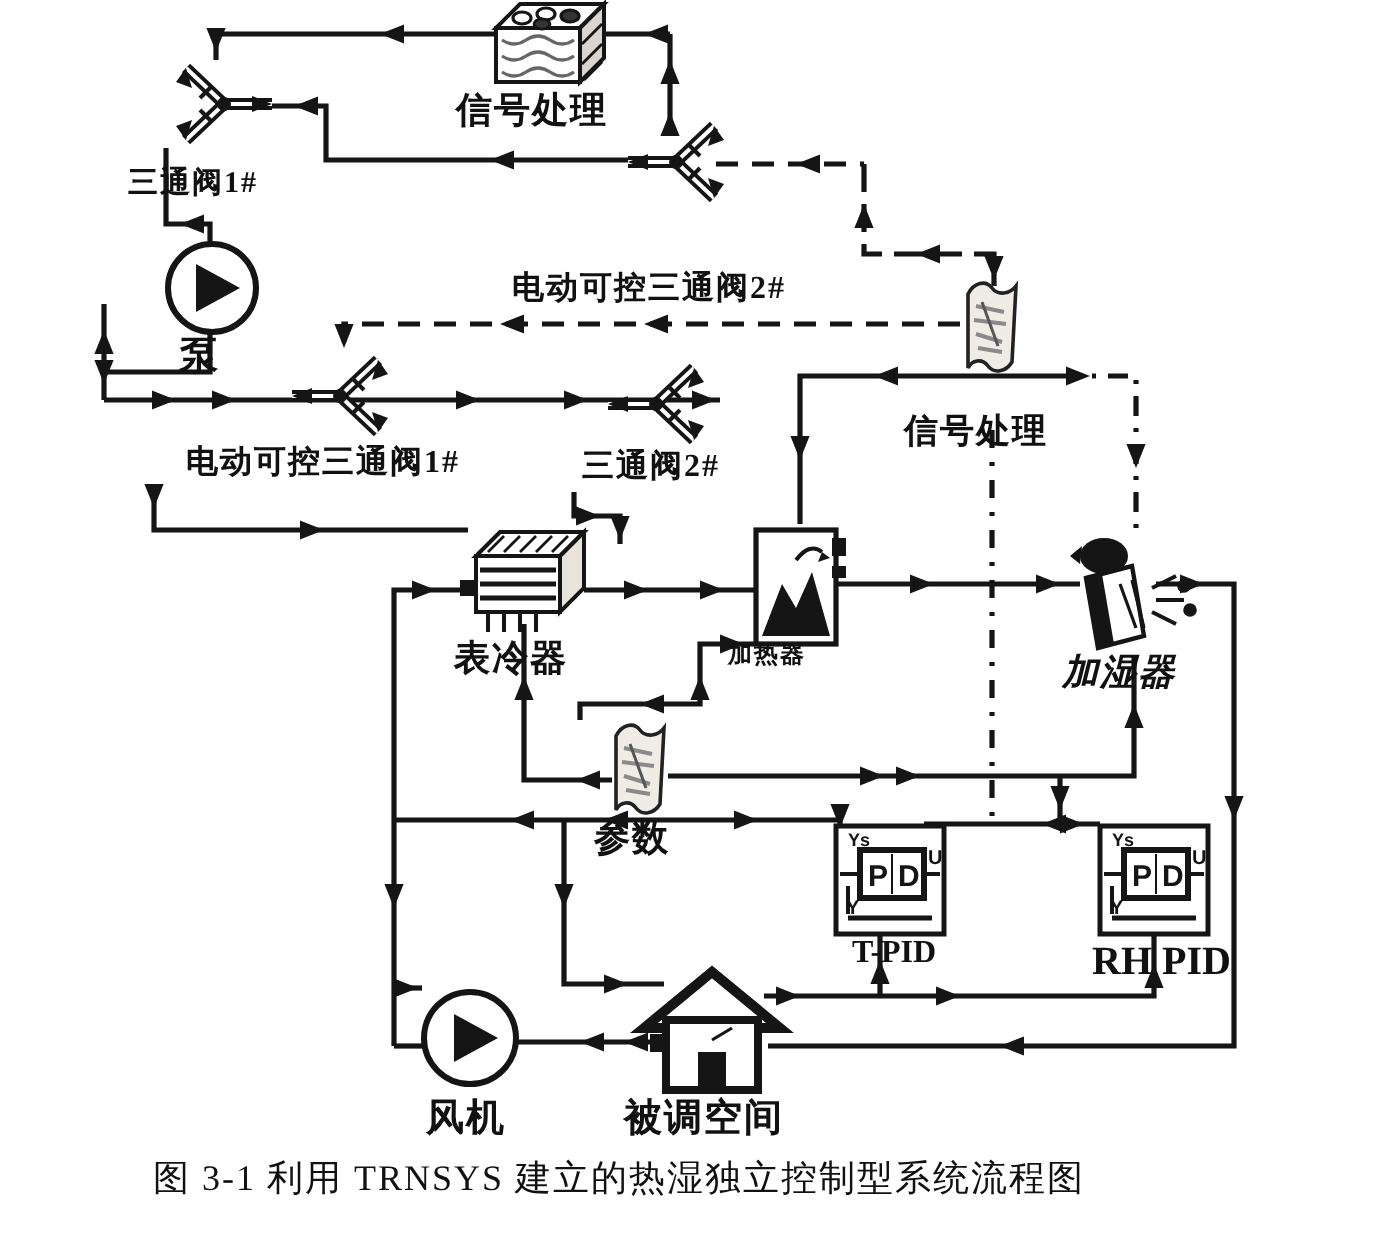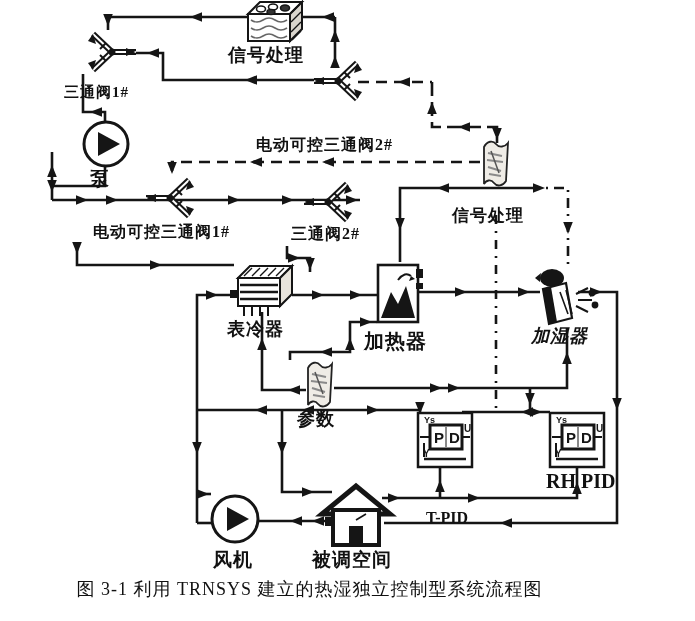--- a/index.html
+++ b/index.html
@@ -258,22 +258,22 @@
 </svg>
 
   <div class="lbl" style="left:228px;top:46px;width:110px;font-size:18px;">信号处理</div>
   <div class="lbl" style="left:64px;top:85px;font-size:15px;">三通阀1#</div>
   <div class="lbl" style="left:256px;top:107px;font-size:16px;margin-top:30px;">电动可控三通阀2#</div>
   <div class="lbl" style="left:90px;top:169px;font-size:19px;">泵</div>
   <div class="lbl" style="left:452px;top:189px;font-size:17px;margin-top:18px;">信号处理</div>
   <div class="lbl" style="left:93px;top:224px;font-size:16px;">电动可控三通阀1#</div>
   <div class="lbl" style="left:291px;top:226px;font-size:16px;">三通阀2#</div>
   <div class="lbl" style="left:227px;top:320px;font-size:18px;">表冷器</div>
-  <div class="lbl" style="left:364px;top:331px;font-size:20px;">加热器</div>
+  <div class="lbl" style="left:364px;top:321px;font-size:12px;">加热器</div>
   <div class="lbl" style="left:531px;top:327px;font-size:18px;font-style:italic;">加湿器</div>
   <div class="lbl" style="left:297px;top:410px;font-size:18px;">参数</div>
-  <div class="lbl" style="left:426px;top:469px;font-size:16px;letter-spacing:0;margin-top:41px;">T-PID</div>
+  <div class="lbl" style="left:426px;top:469px;font-size:16px;letter-spacing:0;">T-PID</div>
   <div class="lbl" style="left:546px;top:471px;font-size:20px;letter-spacing:0;">RH PID</div>
   <div class="lbl" style="left:213px;top:550px;font-size:19px;">风机</div>
   <div class="lbl" style="left:312px;top:550px;font-size:19px;">被调空间</div>
 
   <div class="cap">图 3-1 利用 TRNSYS 建立的热湿独立控制型系统流程图</div>
 </div>
 
 </body></html>

